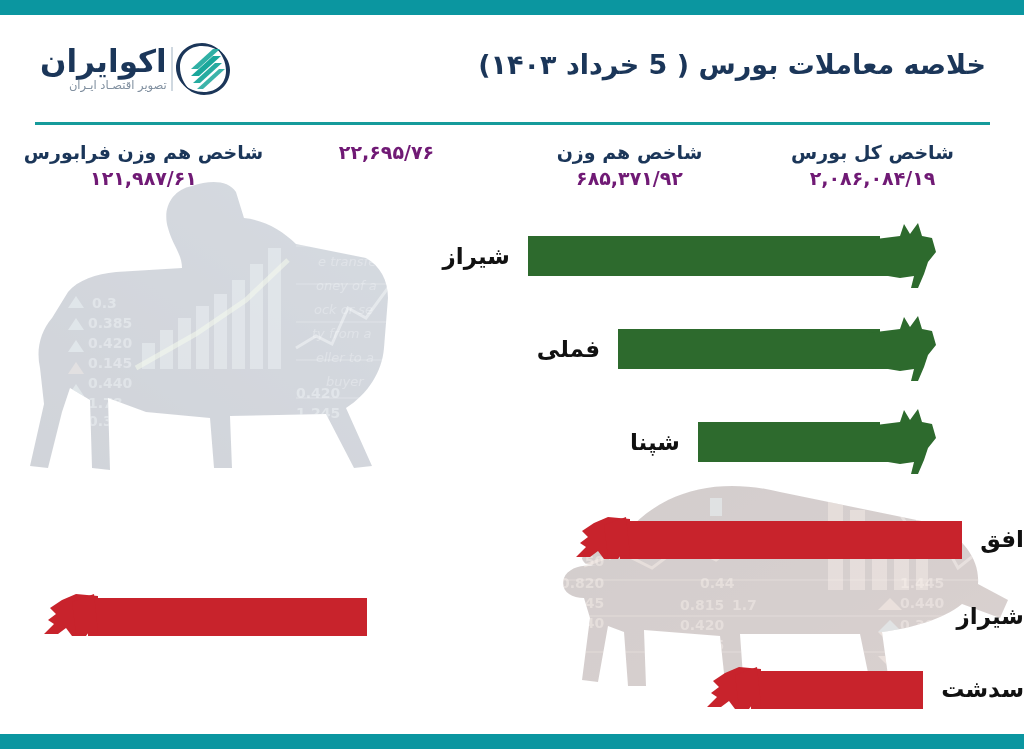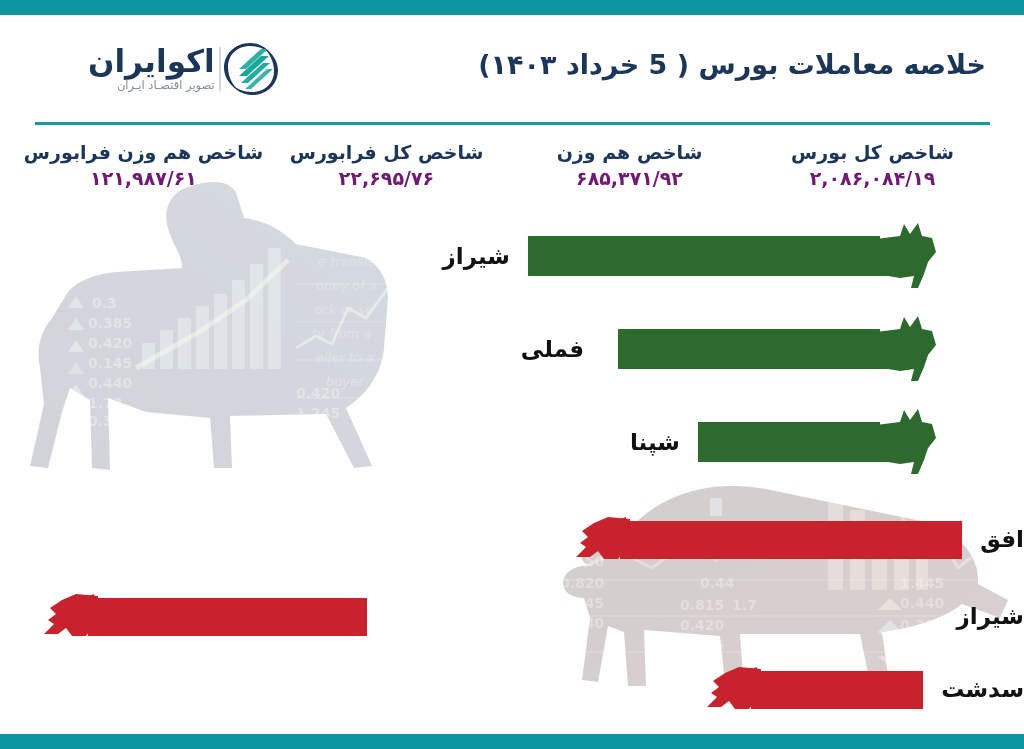--- a/index.html
+++ b/index.html
@@ -59,21 +59,20 @@
 
   
   #logo {
     position: absolute;
     left: 40px;
     top: 26px;
     display: flex;
     flex-direction: row-reverse;
     align-items: center;
     gap: 2px;
-    margin-left: 48px;
   }
   #logo-mark {
     width: 56px;
     height: 56px;
     flex: 0 0 auto;
   }
   #logo-divider {
     width: 2px;
     height: 44px;
     background: #cfd8e0;
@@ -403,21 +402,20 @@
   <div id="stats">
     <div class="stat">
       <div class="stat-label">شاخص کل بورس</div>
       <div class="stat-value">۲,۰۸۶,۰۸۴/۱۹</div>
     </div>
     <div class="stat">
       <div class="stat-label">شاخص هم وزن</div>
       <div class="stat-value">۶۸۵,۳۷۱/۹۲</div>
     </div>
     <div class="stat">
-      <div class="stat-label">شاخص کل فرابورس</div>
       <div class="stat-value">۲۲,۶۹۵/۷۶</div>
     </div>
     <div class="stat">
       <div class="stat-label">شاخص هم وزن فرابورس</div>
       <div class="stat-value">۱۲۱,۹۸۷/۶۱</div>
     </div>
   </div>
 
   <div id="bars">
 
@@ -428,21 +426,21 @@
             <rect x="0" y="14" width="352" height="40"></rect>
             <path d="M340,18 L372,14 L376,2 L382,12 L390,1 L394,14 L404,16
                      L408,30 L400,40 L396,52 L390,66 L383,66 L386,54 L372,56
                      L360,54 L348,54 L340,52 Z"></path>
           </g>
         </svg>
       </div>
       <div class="bar-label">شیراز</div>
     </div>
 
-    <div class="bar-row gain" style="top:115px;gap:16px;">
+    <div class="bar-row gain" style="top:115px;">
       <div class="bar-shape" style="width:320px;">
         <svg viewBox="0 0 320 68" preserveAspectRatio="none" xmlns="http://www.w3.org/2000/svg">
           <g fill="#2d6a2d">
             <rect x="0" y="14" width="262" height="40"></rect>
             <path d="M250,18 L282,14 L286,2 L292,12 L300,1 L304,14 L314,16
                      L318,30 L310,40 L306,52 L300,66 L293,66 L296,54 L282,56
                      L270,54 L258,54 L250,52 Z"></path>
           </g>
         </svg>
       </div>

